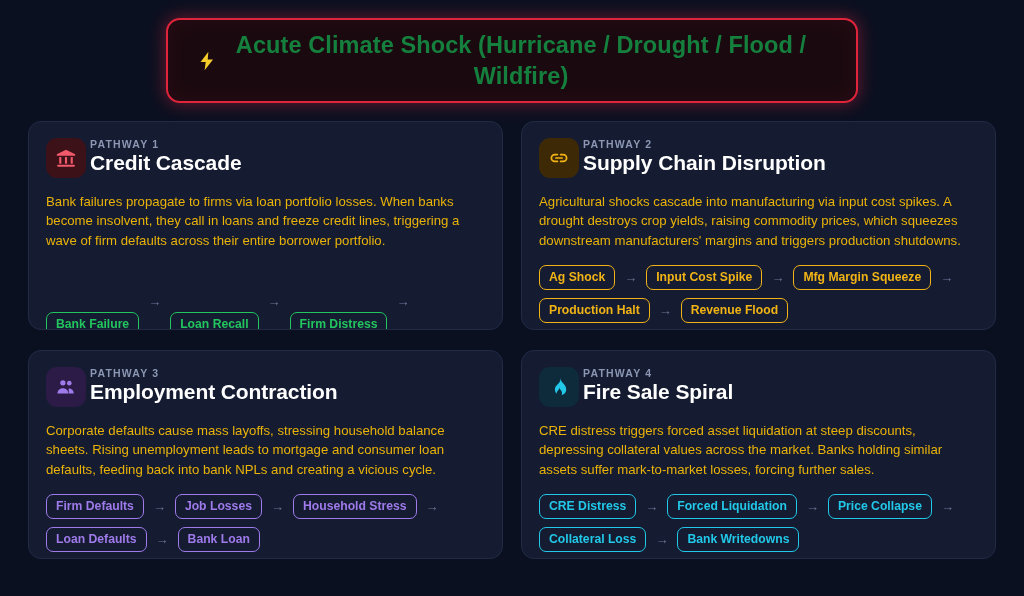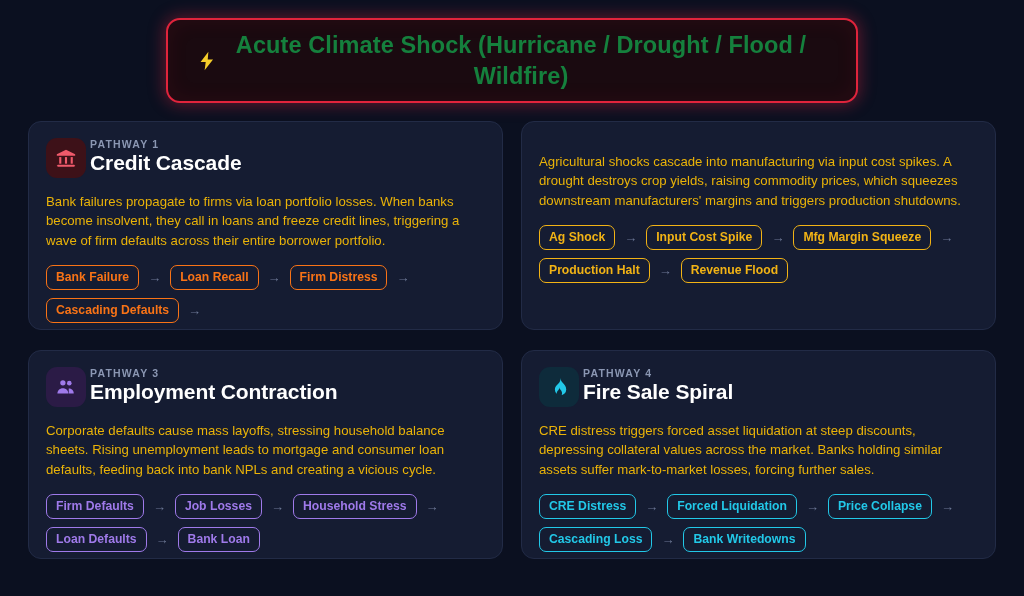--- a/index.html
+++ b/index.html
@@ -142,21 +142,21 @@
 
   .chip-arrow {
     font-size: 13px;
     color: #6b7694;
     padding: 0 2px;
     line-height: 1;
     user-select: none;
   }
 
   
-  .theme-red   .chip { color: #f97316; }
+  .theme-red   .chip { color: #22c55e; margin-top: 47px; }
   .theme-amber .chip { color: #f2b315; }
   .theme-purple .chip { color: #9f7aea; }
   .theme-cyan  .chip { color: #22c8e8; }
 
   .icon-red    { background: #3d1118; }
   .icon-amber  { background: #3d2906; }
   .icon-purple { background: #2b1b46; }
   .icon-cyan   { background: #0e2b3b; }
 </style>
 </head>
@@ -198,20 +198,35 @@
         <span class="chip">Loan Recall</span>
         <span class="chip-arrow">→</span>
         <span class="chip">Firm Distress</span>
         <span class="chip-arrow">→</span>
         <span class="chip">Cascading Defaults</span>
         <span class="chip-arrow">→</span>
       </div>
     </div>
 
     <div class="pathway-card theme-amber">
+      <div class="card-head">
+        <span class="card-icon icon-amber">
+          <svg width="22" height="22" viewBox="0 0 24 24" aria-hidden="true">
+            <g fill="none" stroke="#f2b315" stroke-width="1.9" stroke-linecap="round">
+              <path d="M10.2 8.3 H7.4 A3.7 3.7 0 0 0 7.4 15.7 H10.2"></path>
+              <path d="M13.8 8.3 H16.6 A3.7 3.7 0 0 1 16.6 15.7 H13.8"></path>
+              <path d="M8.6 12 H15.4"></path>
+            </g>
+          </svg>
+        </span>
+        <div class="head-text">
+          <div class="pathway-label">PATHWAY 2</div>
+          <div class="pathway-title">Supply Chain Disruption</div>
+        </div>
+      </div>
       <div class="card-desc">Agricultural shocks cascade into manufacturing via input cost spikes. A drought destroys crop yields, raising commodity prices, which squeezes downstream manufacturers' margins and triggers production shutdowns.</div>
       <div class="chips-row">
         <span class="chip">Ag Shock</span>
         <span class="chip-arrow">→</span>
         <span class="chip">Input Cost Spike</span>
         <span class="chip-arrow">→</span>
         <span class="chip">Mfg Margin Squeeze</span>
         <span class="chip-arrow">→</span>
         <span class="chip">Production Halt</span>
         <span class="chip-arrow">→</span>
@@ -262,20 +277,20 @@
         </div>
       </div>
       <div class="card-desc">CRE distress triggers forced asset liquidation at steep discounts, depressing collateral values across the market. Banks holding similar assets suffer mark-to-market losses, forcing further sales.</div>
       <div class="chips-row">
         <span class="chip">CRE Distress</span>
         <span class="chip-arrow">→</span>
         <span class="chip">Forced Liquidation</span>
         <span class="chip-arrow">→</span>
         <span class="chip">Price Collapse</span>
         <span class="chip-arrow">→</span>
-        <span class="chip">Cascading Loss</span>
+        <span class="chip">Collateral Loss</span>
         <span class="chip-arrow">→</span>
         <span class="chip">Bank Writedowns</span>
       </div>
     </div>
 
   </div>
 </div>
 
 </body></html>

